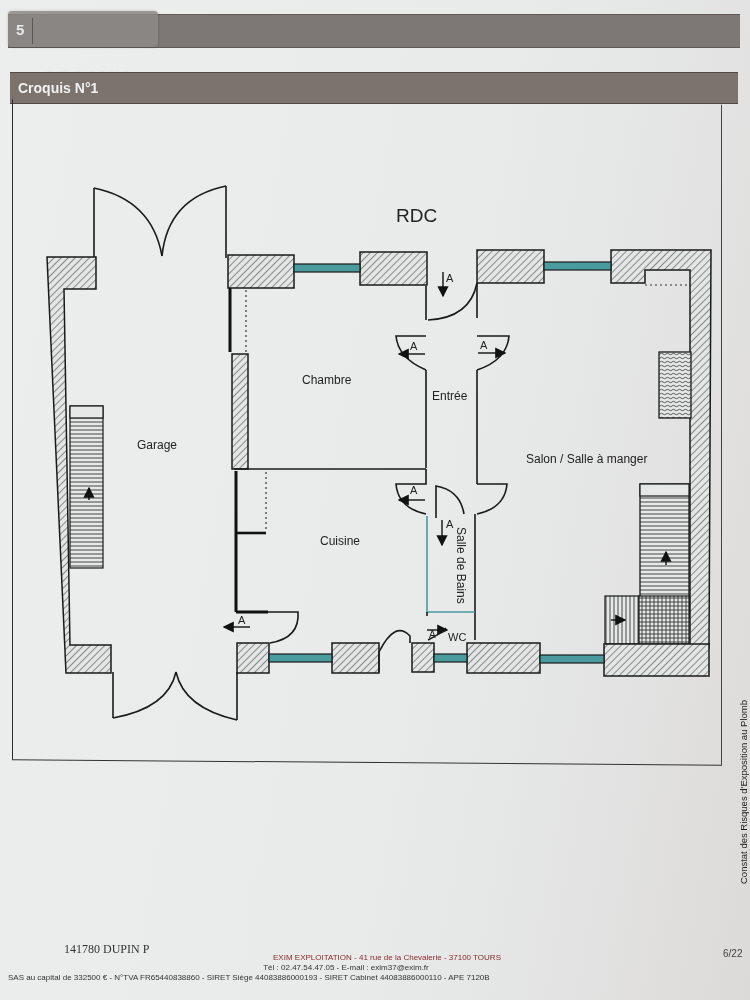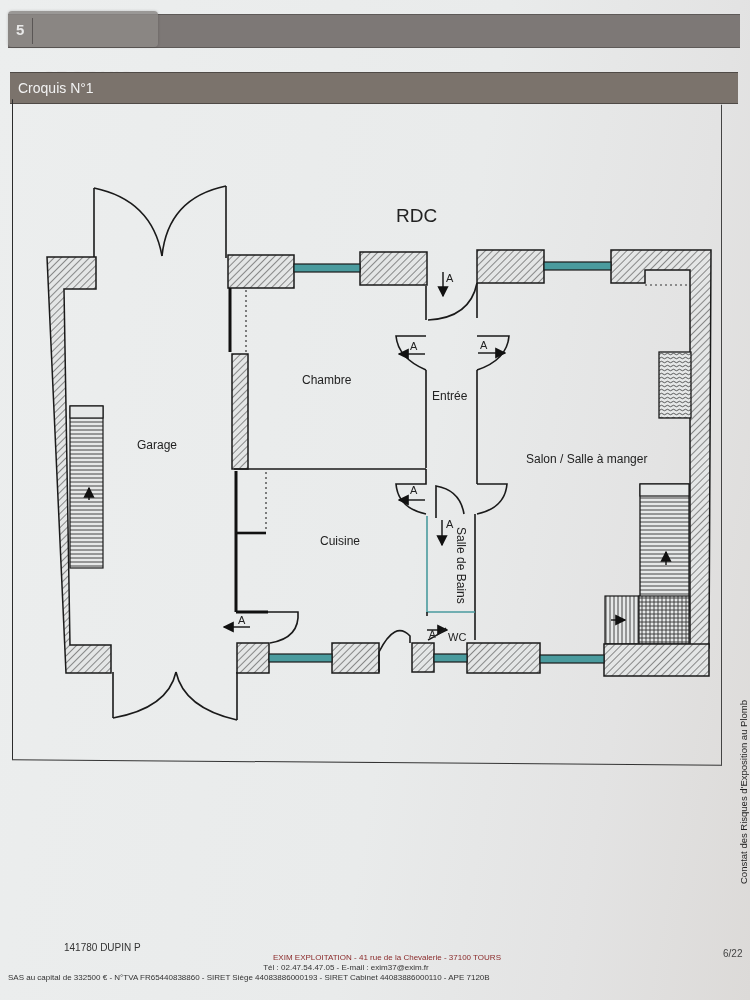--- a/index.html
+++ b/index.html
@@ -25,29 +25,29 @@
   .section-title {
     position:absolute; left:42px; top:19px; color:#e6e6e6; font-weight:bold; font-size:19px;
     letter-spacing:0.3px;
     margin-top:48px;
   }
   .sub-bar {
     position:absolute; left:10px; top:72px; width:728px; height:30px;
     background:#7b736c; border-top:1px solid #4f4a46; border-bottom:1px solid #4f4a46;
   }
   .sub-title {
-    position:absolute; left:18px; top:80px; color:#f2f2f2; font-size:14px; font-weight:normal;
+    position:absolute; left:18px; top:80px; color:#f2f2f2; font-size:14px; font-weight:bold;
   }
   .frame {
     position:absolute; left:12px; top:102px; width:708px; height:660px;
     border-left:1px solid #2c2c2c; border-right:1px solid #444; border-bottom:1px solid #333;
     transform:skewY(0.45deg);
   }
   .plan { position:absolute; left:0; top:0; }
-  .footer-ref { position:absolute; left:64px; top:942px; font-size:10px; color:#333; }
+  .footer-ref { position:absolute; left:64px; top:942px; font-size:12px; color:#333;font-family:Liberation Serif, serif; }
   .footer-line1 { position:absolute; left:0; width:750px; top:953px; text-align:center; font-size:8px; color:#8a2a2a; padding-left:24px; box-sizing:border-box;}
   .footer-line2 { position:absolute; left:0; width:672px; top:963px; text-align:center; font-size:8px; color:#333; padding-left:20px; box-sizing:border-box;}
   .footer-line3 { position:absolute; left:0; width:750px; top:973px; text-align:left; font-size:8px; color:#333; padding-left:8px; box-sizing:border-box;}
   .page-num { position:absolute; left:677px; top:948px; font-size:10px; color:#444;margin-left:46px; }
   .side-label {
     position:absolute; left:738px; top:884px; font-size:9.5px; color:#222;
     transform-origin:0 0; transform:rotate(-90deg); white-space:nowrap;
   }
 </style>
 </head>

